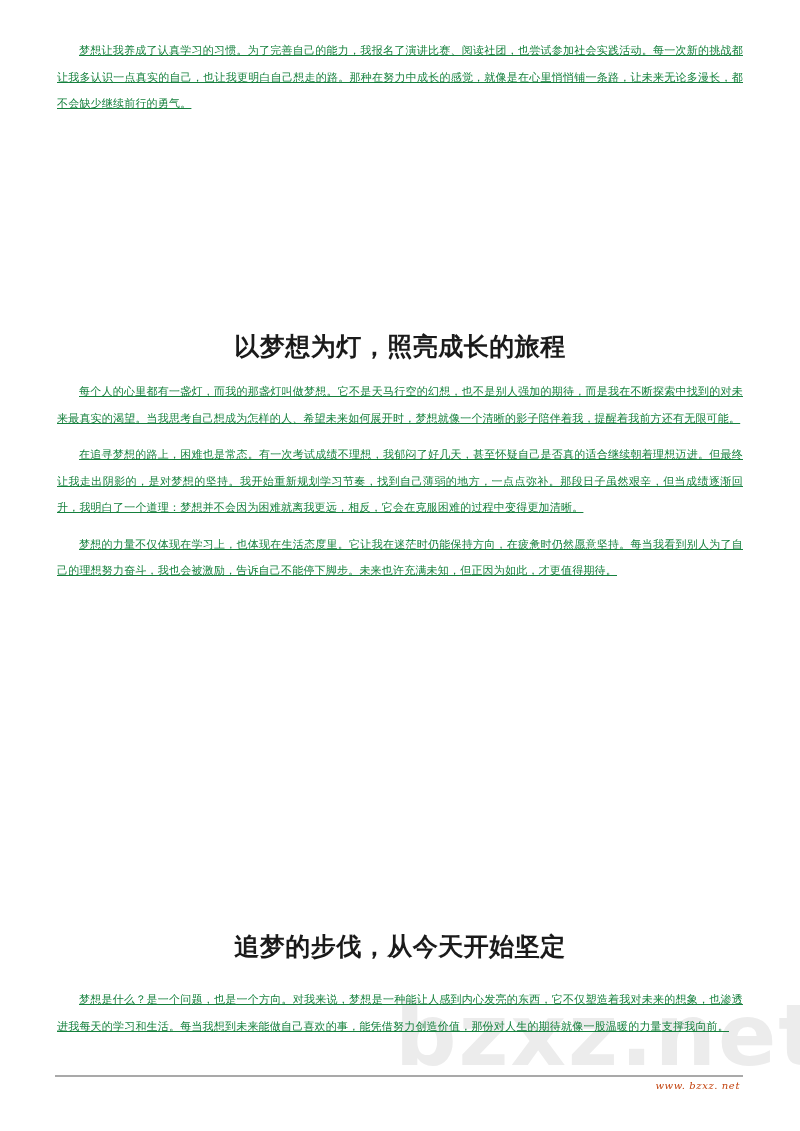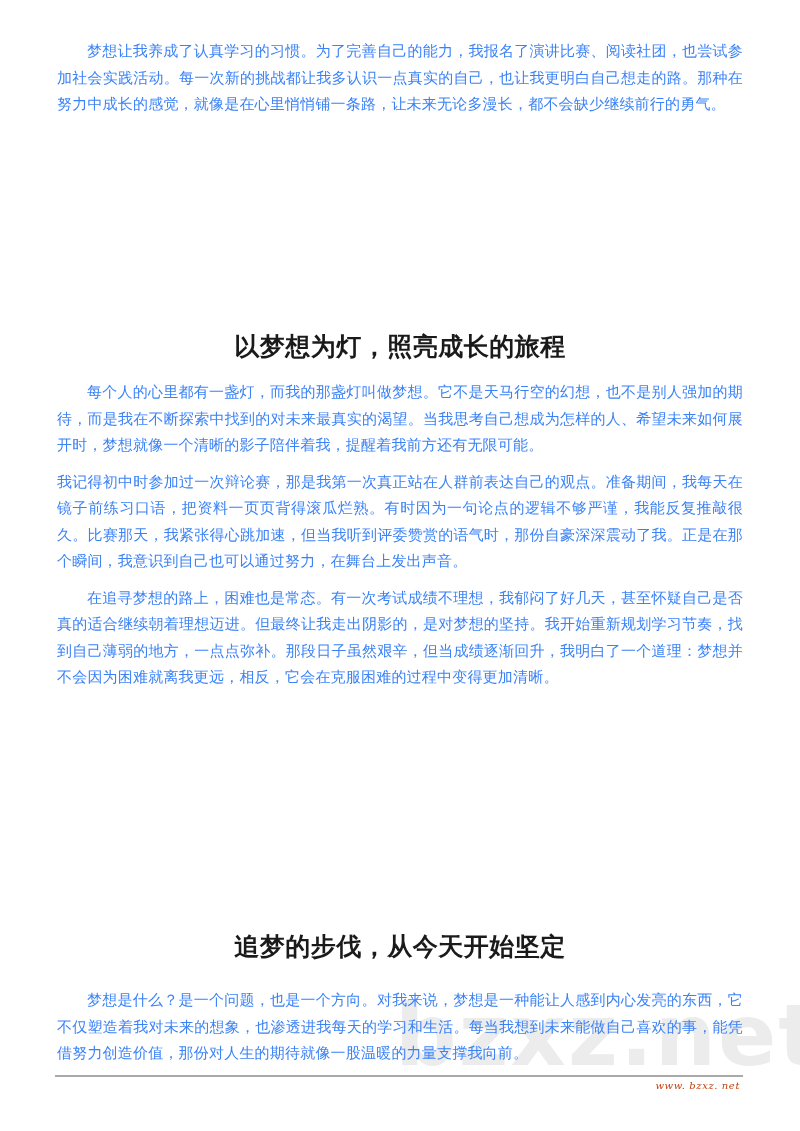--- a/index.html
+++ b/index.html
@@ -19,26 +19,27 @@
       position: absolute;
       left: 0; top: 0;
       width: 800px; height: 1131px;
     }
     .block {
       position: absolute;
       left: 57px;
       width: 686px;
     }
     .para {
-      font-size: 15px;
+      font-size: 11px;
       line-height: 26.5px;
       margin: 0;
       text-align: justify;
       letter-spacing: 0.2px;
-      color: #3b82f6;
+      color: #15803d;
+      text-decoration: underline;
     }
     .para.indent { text-indent: 2em; }
     .heading {
       position: absolute;
       left: 0;
       width: 800px;
       text-align: center;
       font-family: "DejaVu Sans", "Liberation Sans", sans-serif;
       font-weight: bold;
       font-size: 25px;
@@ -88,22 +89,22 @@
   <div class="content">
 
     <div class="block" style="top:38px;">
       <p class="para indent">梦想让我养成了认真学习的习惯。为了完善自己的能力，我报名了演讲比赛、阅读社团，也尝试参加社会实践活动。每一次新的挑战都让我多认识一点真实的自己，也让我更明白自己想走的路。那种在努力中成长的感觉，就像是在心里悄悄铺一条路，让未来无论多漫长，都不会缺少继续前行的勇气。</p>
     </div>
 
     <h2 class="heading" style="top:330px;">以梦想为灯，照亮成长的旅程</h2>
 
     <div class="block" style="top:379px;">
       <p class="para indent">每个人的心里都有一盏灯，而我的那盏灯叫做梦想。它不是天马行空的幻想，也不是别人强加的期待，而是我在不断探索中找到的对未来最真实的渴望。当我思考自己想成为怎样的人、希望未来如何展开时，梦想就像一个清晰的影子陪伴着我，提醒着我前方还有无限可能。</p>
-      <p class="para" style="margin-top:10px;">我记得初中时参加过一次辩论赛，那是我第一次真正站在人群前表达自己的观点。准备期间，我每天在镜子前练习口语，把资料一页页背得滚瓜烂熟。有时因为一句论点的逻辑不够严谨，我能反复推敲很久。比赛那天，我紧张得心跳加速，但当我听到评委赞赏的语气时，那份自豪深深震动了我。正是在那个瞬间，我意识到自己也可以通过努力，在舞台上发出声音。</p>
       <p class="para indent" style="margin-top:10px;">在追寻梦想的路上，困难也是常态。有一次考试成绩不理想，我郁闷了好几天，甚至怀疑自己是否真的适合继续朝着理想迈进。但最终让我走出阴影的，是对梦想的坚持。我开始重新规划学习节奏，找到自己薄弱的地方，一点点弥补。那段日子虽然艰辛，但当成绩逐渐回升，我明白了一个道理：梦想并不会因为困难就离我更远，相反，它会在克服困难的过程中变得更加清晰。</p>
+      <p class="para indent" style="margin-top:10px;">梦想的力量不仅体现在学习上，也体现在生活态度里。它让我在迷茫时仍能保持方向，在疲惫时仍然愿意坚持。每当我看到别人为了自己的理想努力奋斗，我也会被激励，告诉自己不能停下脚步。未来也许充满未知，但正因为如此，才更值得期待。</p>
     </div>
 
     <h2 class="heading" style="top:930px;">追梦的步伐，从今天开始坚定</h2>
 
     <div class="block" style="top:987px;">
       <p class="para indent">梦想是什么？是一个问题，也是一个方向。对我来说，梦想是一种能让人感到内心发亮的东西，它不仅塑造着我对未来的想象，也渗透进我每天的学习和生活。每当我想到未来能做自己喜欢的事，能凭借努力创造价值，那份对人生的期待就像一股温暖的力量支撑我向前。</p>
     </div>
 
   </div>
 

